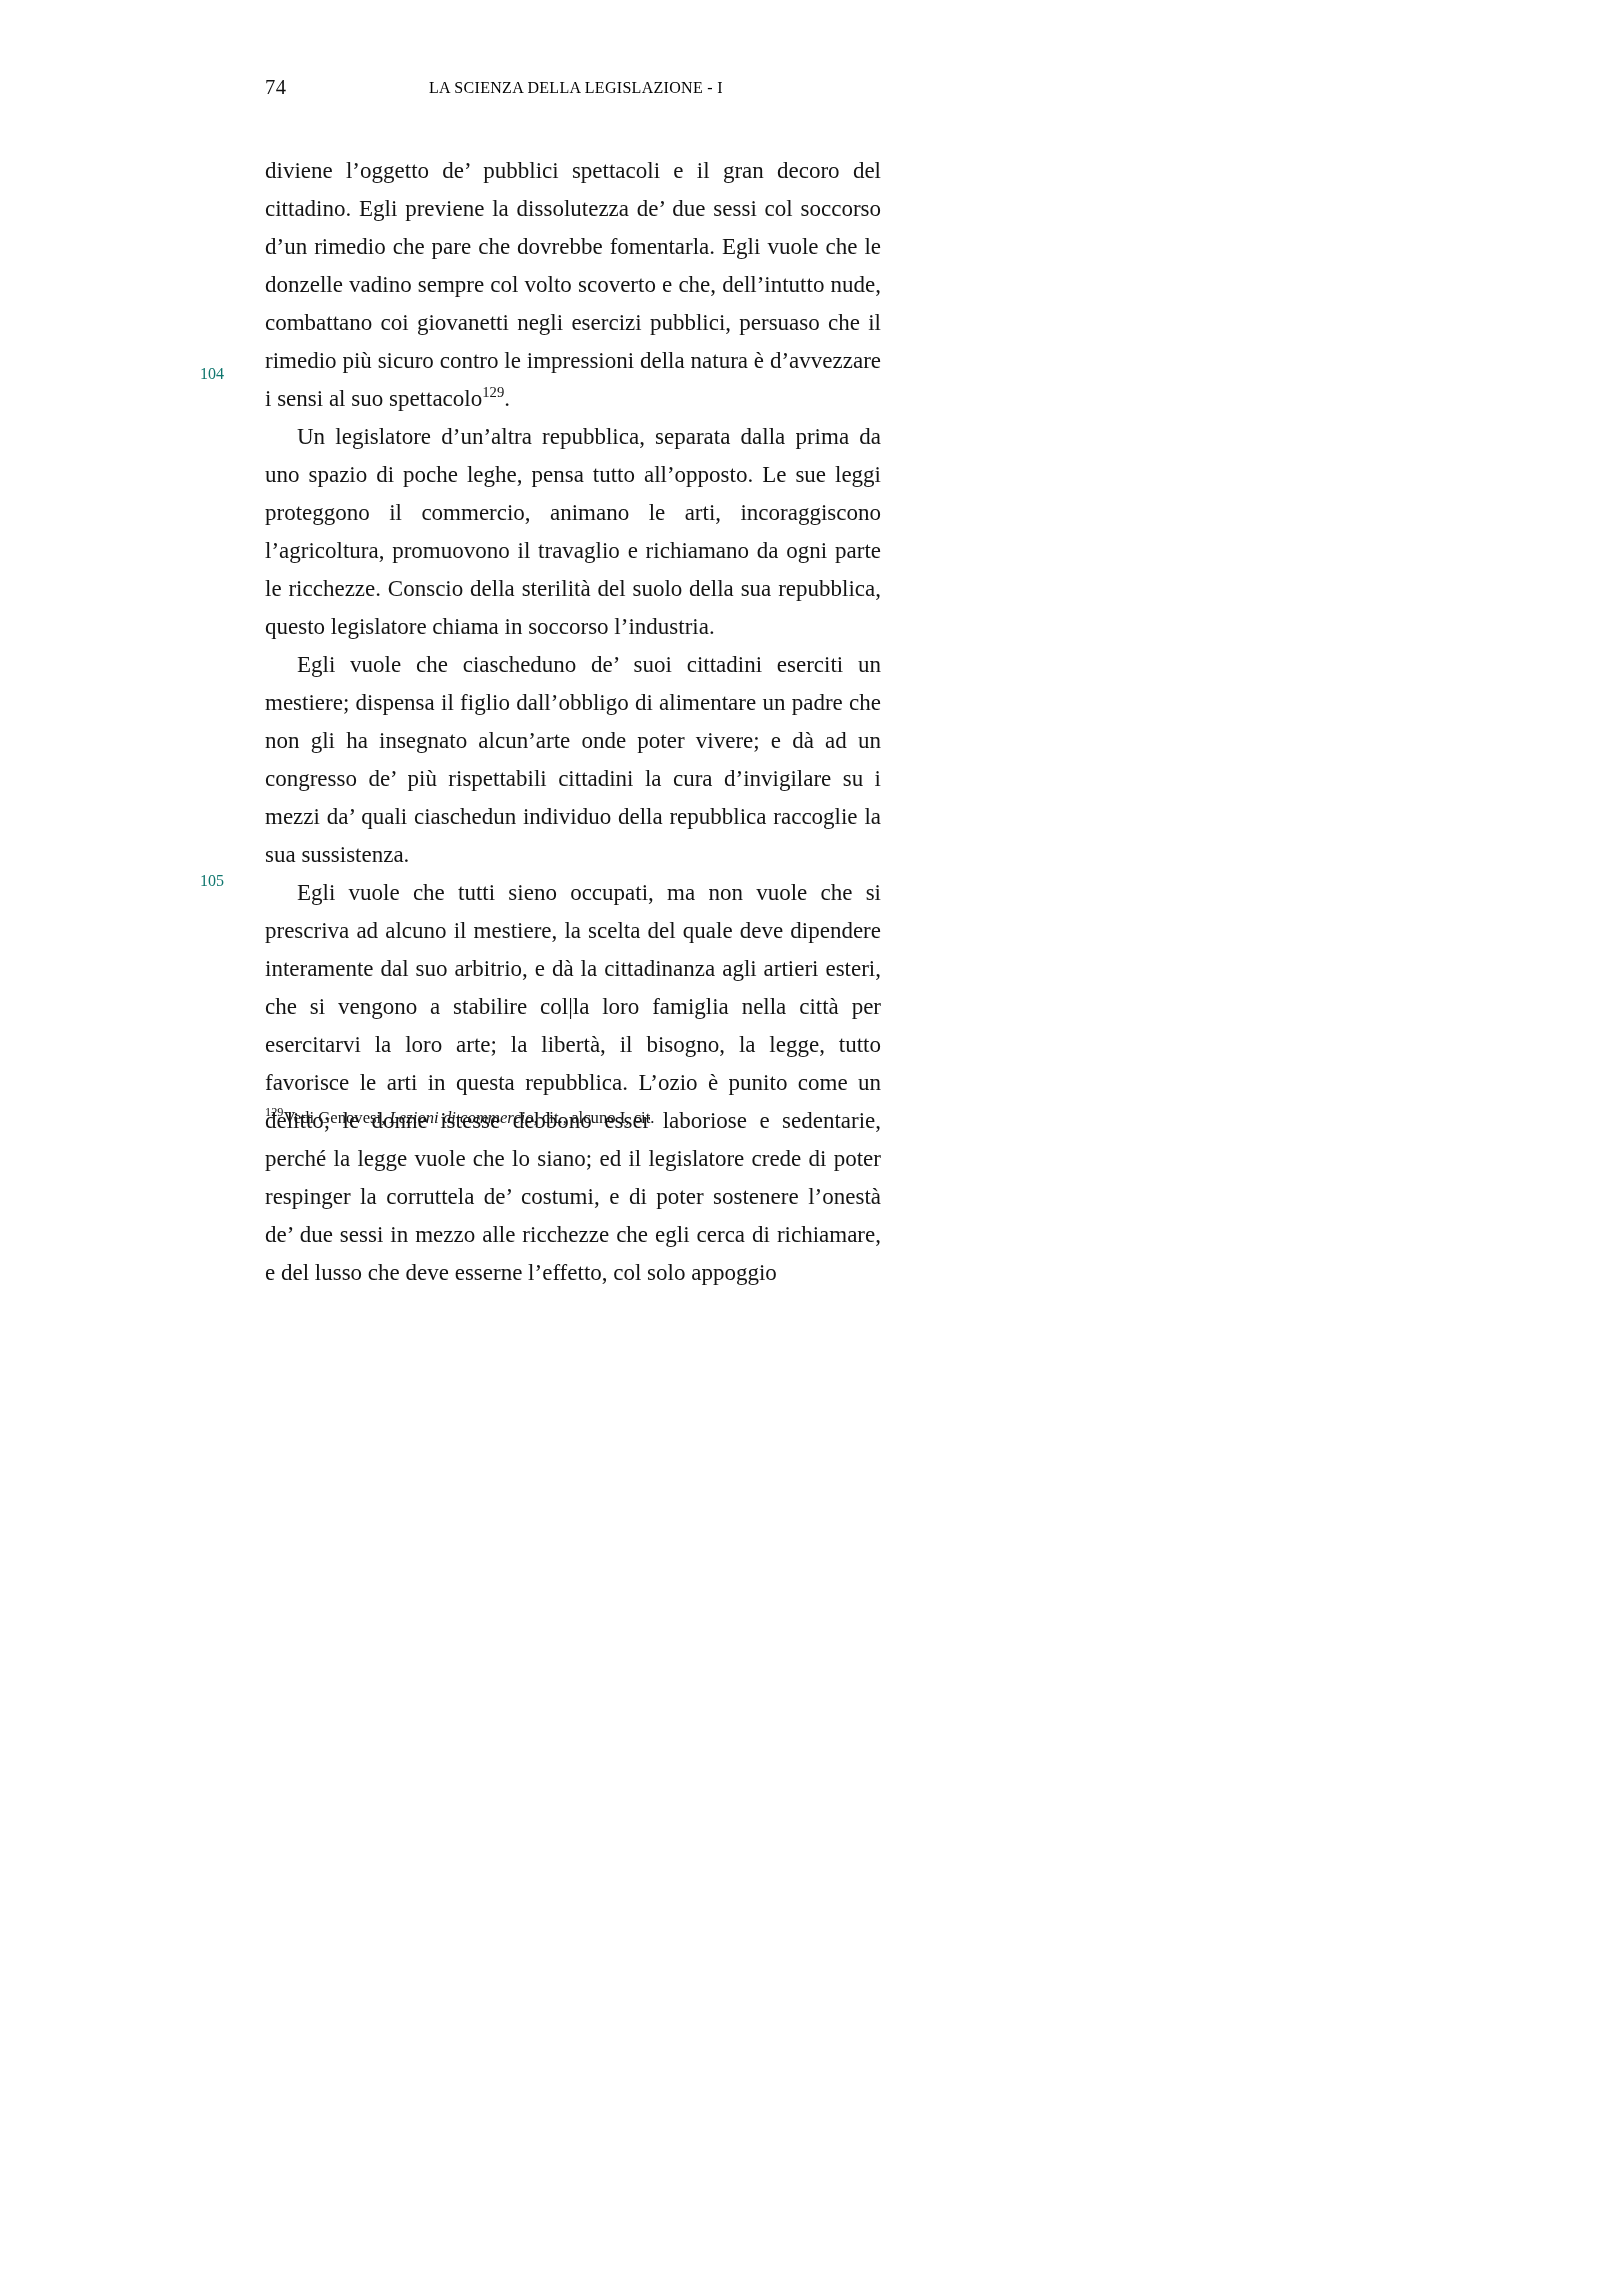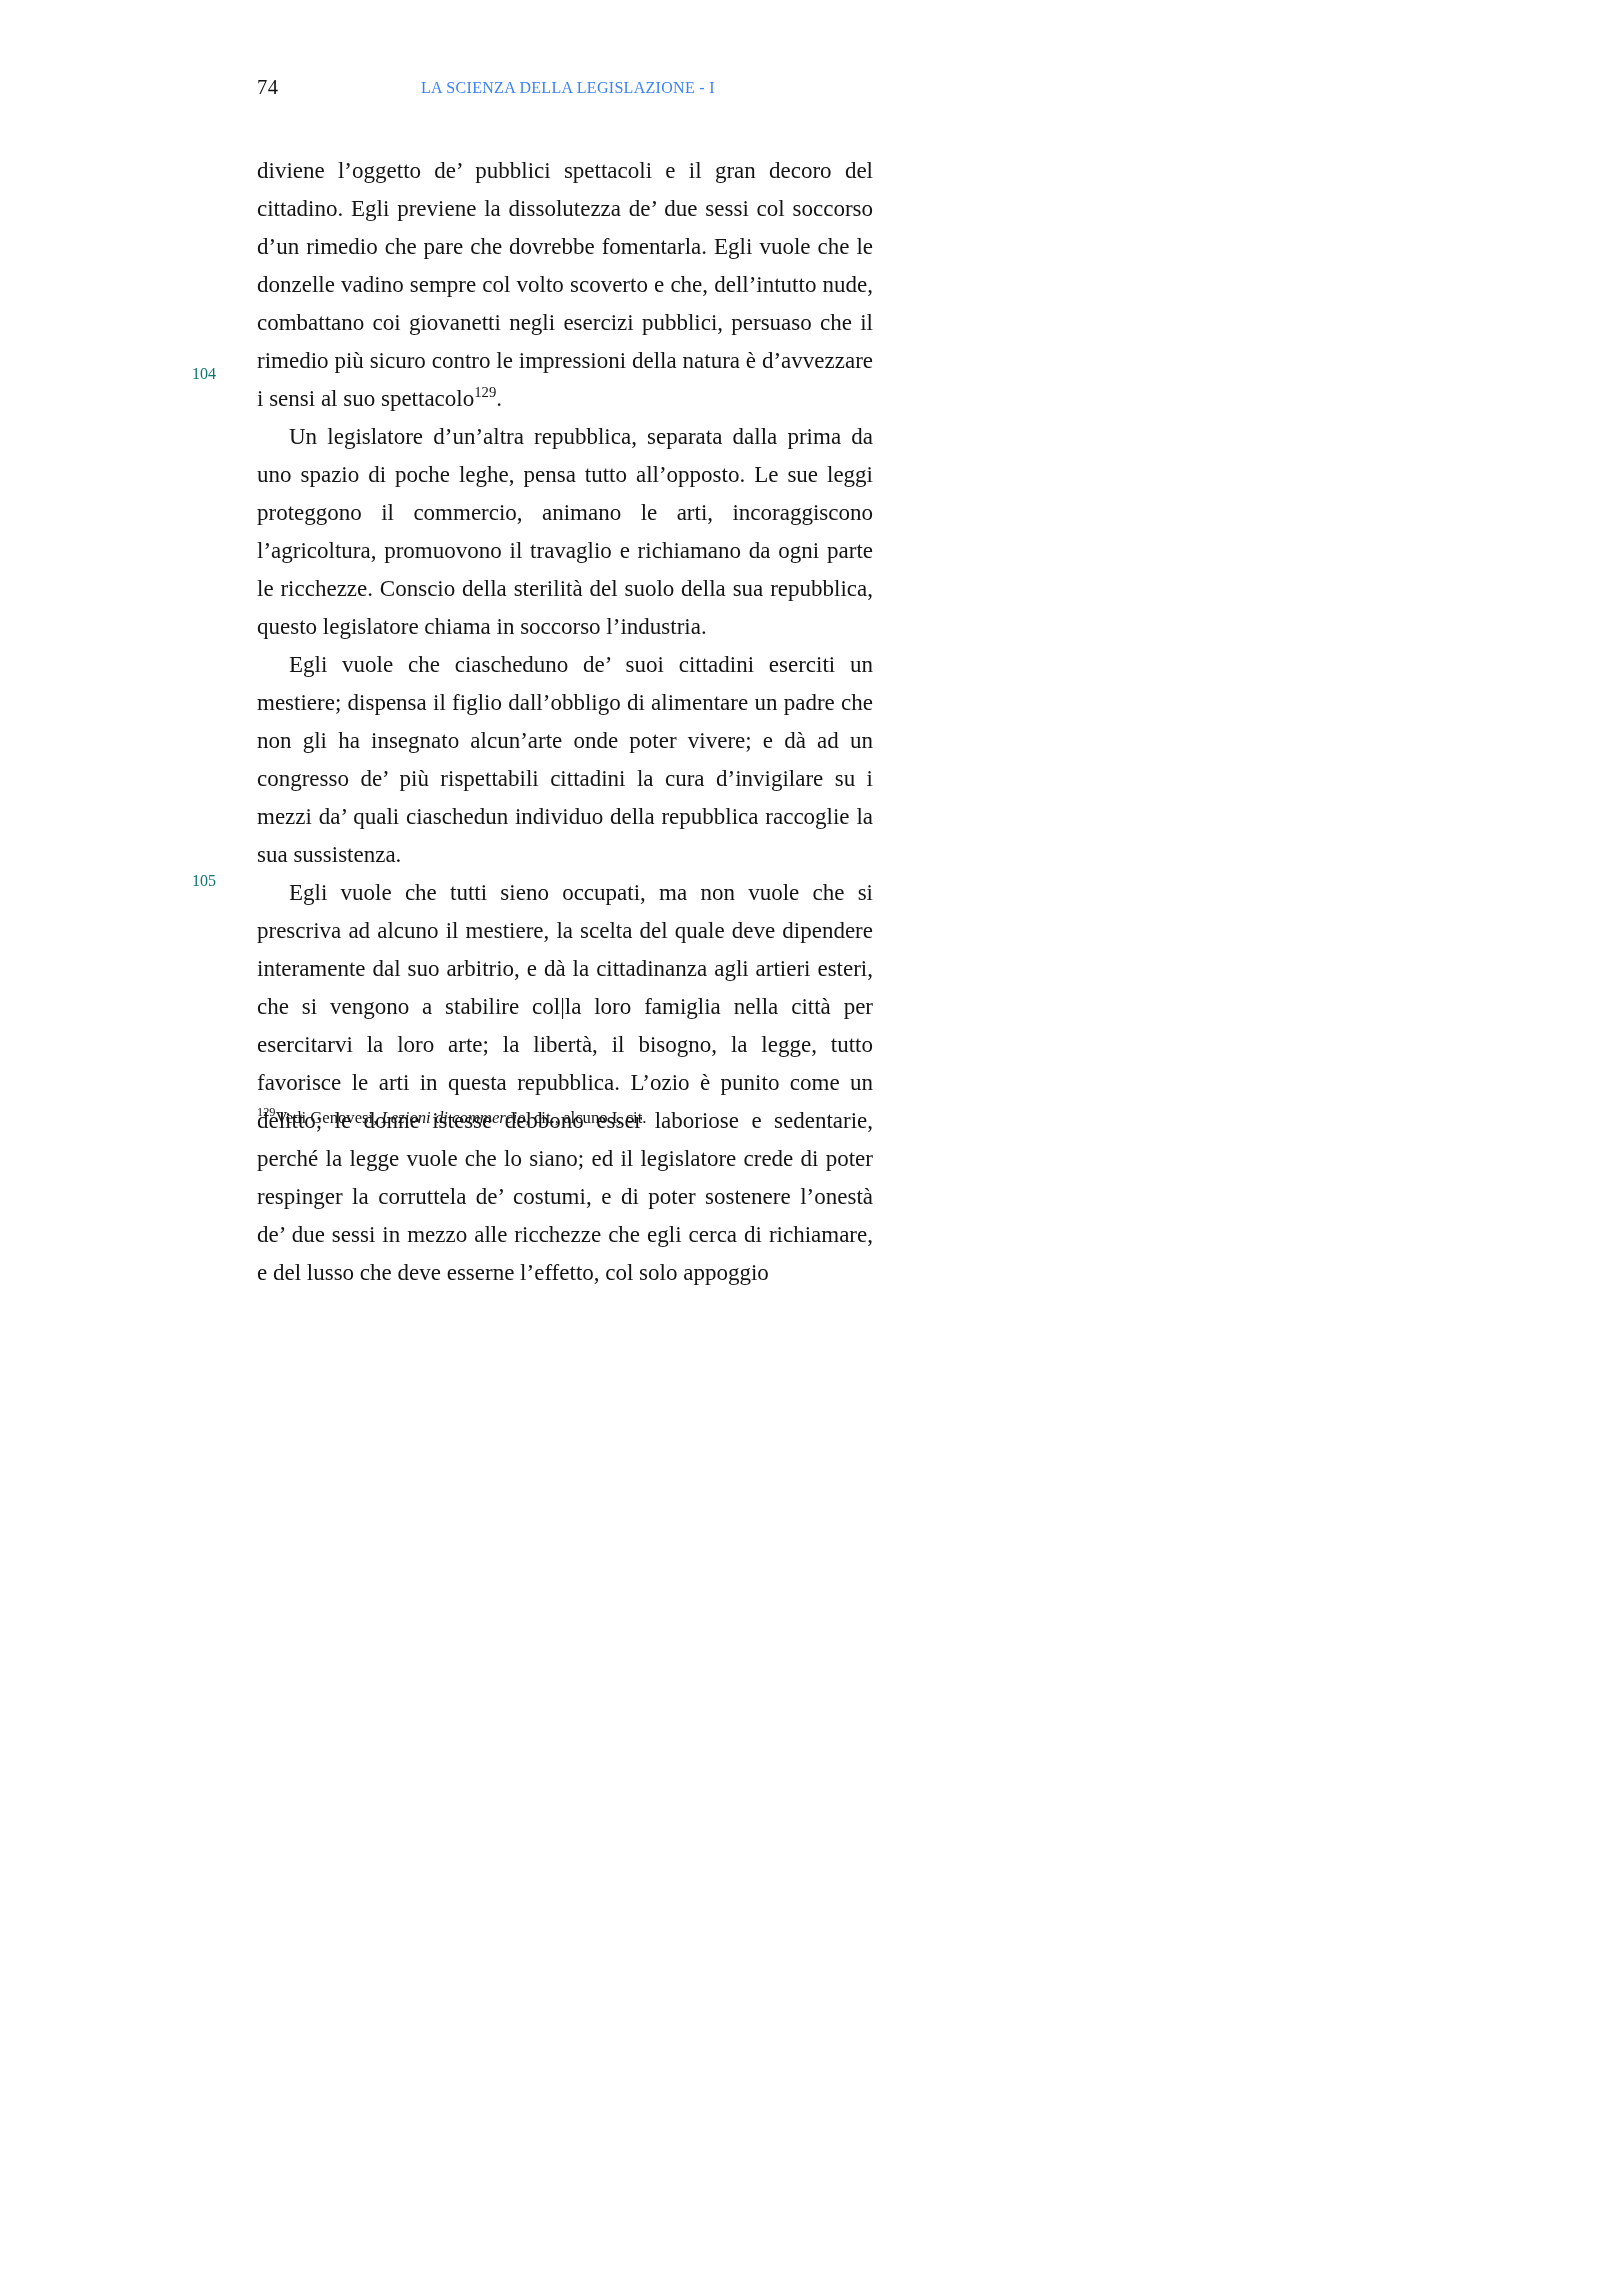--- a/index.html
+++ b/index.html
@@ -13,20 +13,21 @@
     font-family: "Liberation Serif", serif;
     color: #1a1a1a;
     position: relative;
     overflow: hidden;
   }
   .page {
     position: relative;
     width: 1356px;
     height: 2293px;
     box-sizing: border-box;
+    margin-left: 8px;
   }
   .running-head {
     position: absolute;
     top: 76px;
     left: 0;
     width: 1620px;
     height: 29px;
   }
   .folio {
     position: absolute;
@@ -35,21 +36,21 @@
     font-size: 20.6px;
     letter-spacing: 0.5px;
     color: #111;
   }
   .head-title {
     position: absolute;
     left: 421px;
     top: 2.9px;
     font-size: 16px;
     letter-spacing: 0.3px;
-    color: #3b82f6;
+    color: #000000;
     white-space: nowrap;
   }
   .textblock {
     position: absolute;
     left: 257px;
     top: 152px;
     width: 616px;
     font-size: 23px;
     line-height: 38px;
     text-align: justify;

